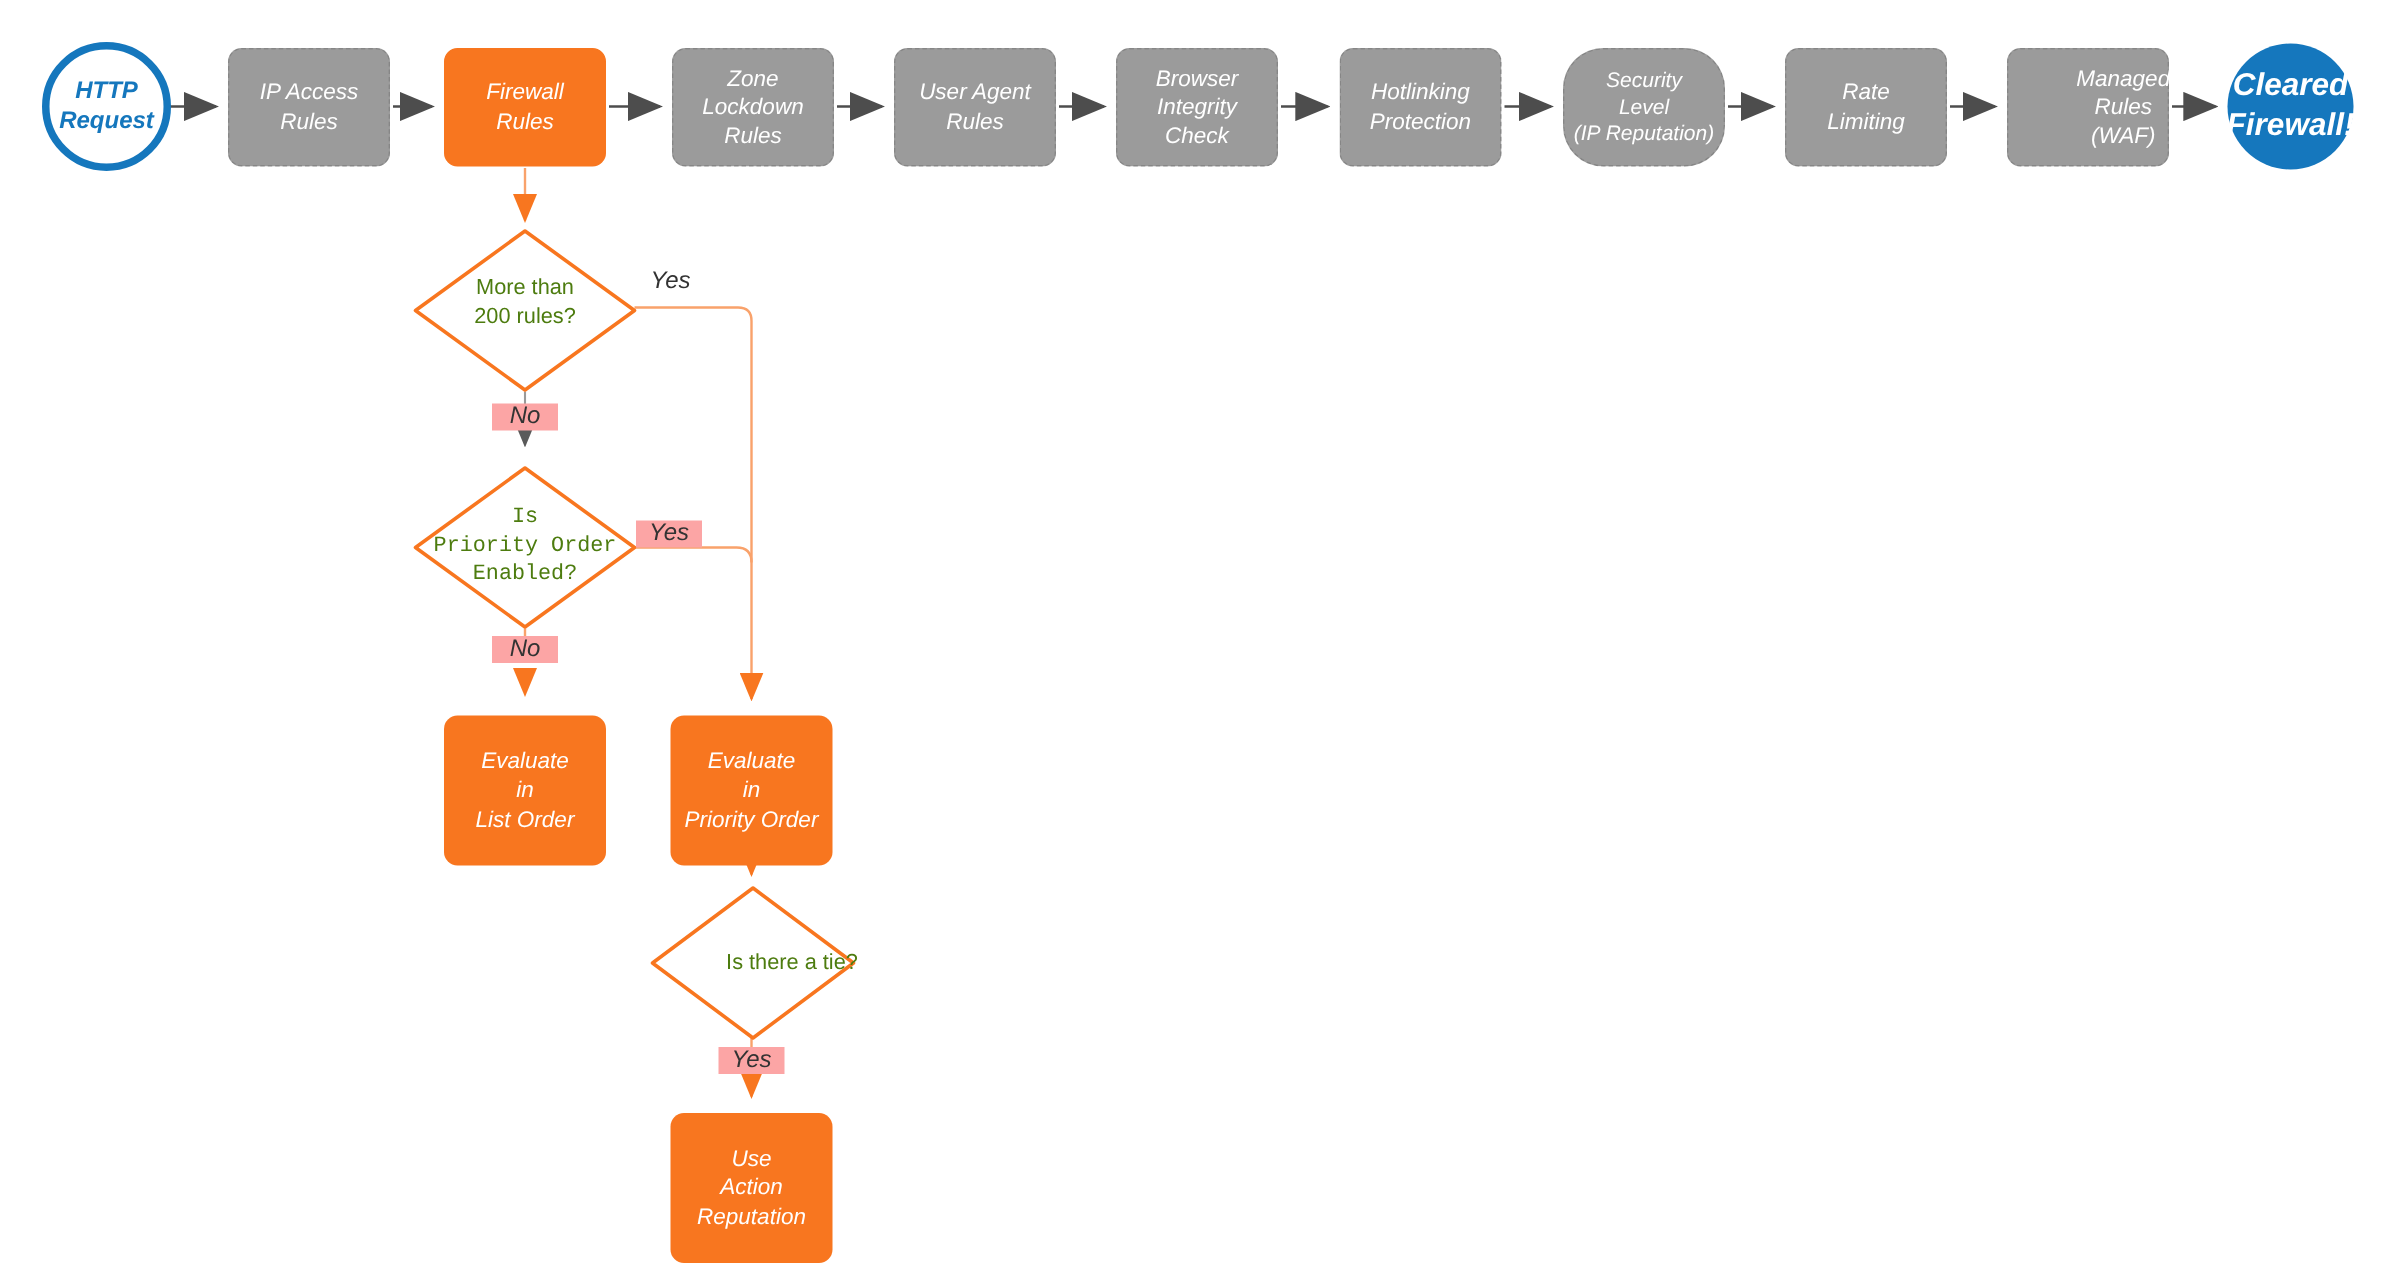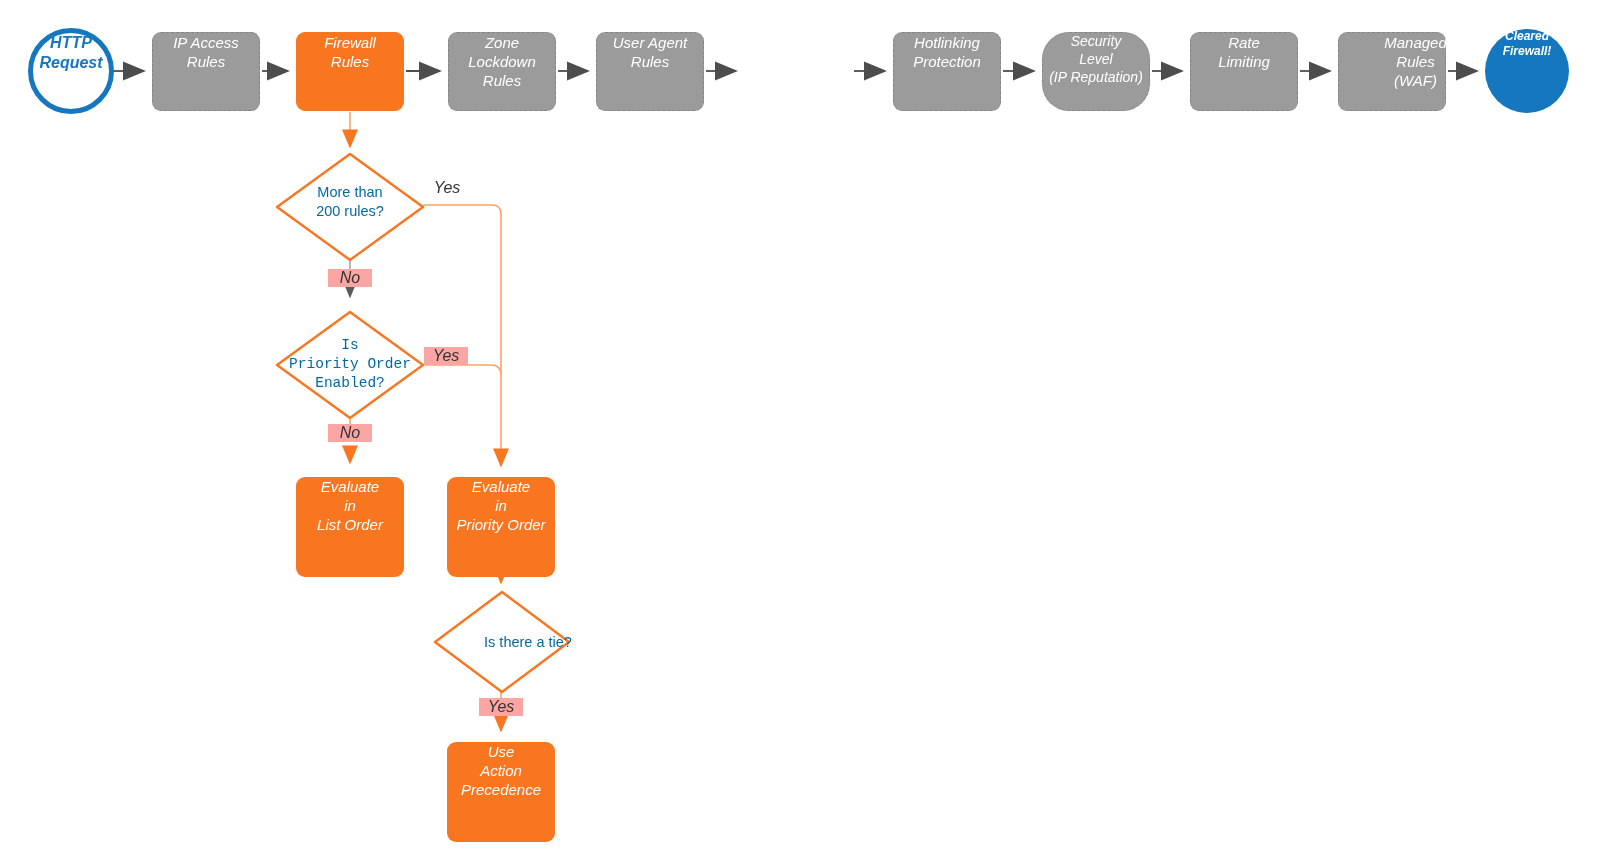--- a/index.html
+++ b/index.html
@@ -9,21 +9,21 @@
     height: 858px;
     background: #ffffff;
     font-family: "Liberation Sans", sans-serif;
     overflow: hidden;
   }
   .wires { position: absolute; left: 0; top: 0; width: 1600px; height: 858px; }
 
   .node {
     position: absolute;
     display: flex;
-    align-items: flex-start;
+    align-items: center;
     justify-content: center;
     text-align: center;
     box-sizing: border-box;
   }
   .nlabel {
     white-space: pre-line;
     font-style: italic;
     color: #ffffff;
     font-size: 15px;
     line-height: 1.28;
@@ -54,27 +54,27 @@
   .start-circle {
     width: 86px; height: 86px;
     background: #ffffff;
     border: 5px solid #1577BD;
   }
   .start-circle .nlabel { color: #1577BD; font-size: 16px; }
   .end-circle {
     width: 84px; height: 84px;
     background: #1577BD;
   }
-  .end-circle .nlabel { font-size: 12px; }
+  .end-circle .nlabel { font-size: 21px; }
 
   .diamond-text {
     position: absolute;
     width: 134px;
     text-align: center;
-    color: #0369a1;
+    color: #4d7c0f;
     font-size: 14.5px;
     line-height: 1.3;
     white-space: pre-line;
   }
   .edge-label {
     position: absolute;
     width: 44px;
     text-align: center;
     font-style: italic;
     color: #333333;
@@ -144,20 +144,25 @@
     <span class="nlabel">Zone
 Lockdown
 Rules</span>
   </div>
 
   <div class="node box gray" style="left:596px; top:32px;">
     <span class="nlabel">User Agent
 Rules</span>
   </div>
 
+  <div class="node box gray" style="left:744px; top:32px;">
+    <span class="nlabel">Browser
+Integrity
+Check</span>
+  </div>
 
   <div class="node box gray" style="left:893px; top:32px;">
     <span class="nlabel">Hotlinking
 Protection</span>
   </div>
 
   <div class="node box gray" style="left:1042px; top:32px;border-radius:27px;">
     <span class="nlabel" style="font-size:14px;">Security
 Level
 (IP Reputation)</span>
@@ -192,21 +197,21 @@
 List Order</span>
   </div>
   <div class="node actionbox" style="left:447px; top:477px;">
     <span class="nlabel">Evaluate
 in
 Priority Order</span>
   </div>
   <div class="node actionbox" style="left:447px; top:742px;">
     <span class="nlabel">Use
 Action
-Precedence</span>
+Reputation</span>
   </div>
 
   <div class="edge-label" style="left:425px; top:179px; background:transparent;">Yes</div>
   <div class="edge-label" style="left:328px; top:269px;">No</div>
   <div class="edge-label" style="left:424px; top:347px;">Yes</div>
   <div class="edge-label" style="left:328px; top:424px;">No</div>
   <div class="edge-label" style="left:479px; top:698px;">Yes</div>
 
 </div>
 

